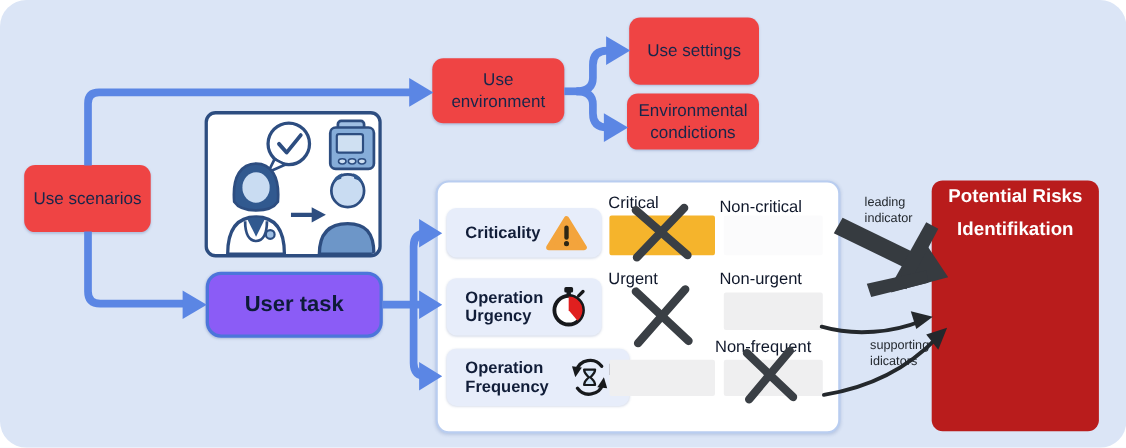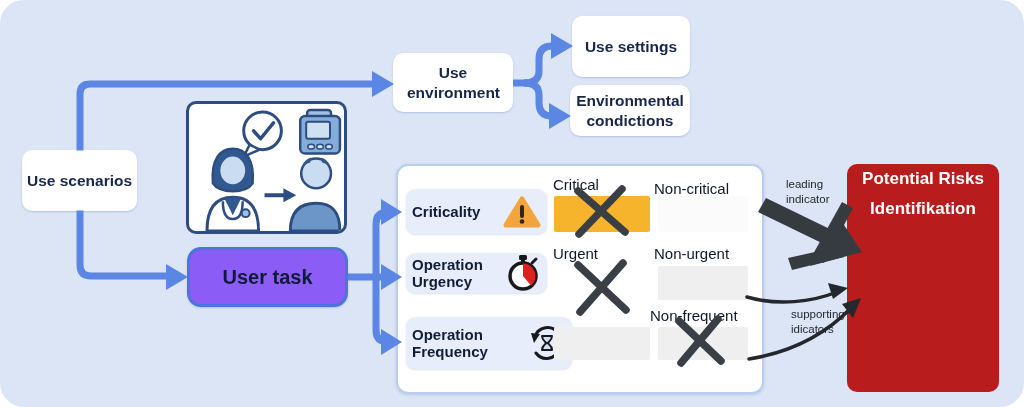--- a/index.html
+++ b/index.html
@@ -2,23 +2,23 @@
 <html><head>
 <meta charset="utf-8">
 <style>
   html,body{margin:0;padding:0;background:#ffffff;}
   .canvas{
     position:relative;width:1024px;height:407px;background:#dbe5f6;
     border-radius:24px;overflow:hidden;
     font-family:"Liberation Sans", sans-serif;
   }
   .node{
-    position:absolute;background:#ffffff;border-radius:10px;
+    position:absolute;background:#ef4444;border-radius:10px;
     display:flex;align-items:center;justify-content:center;text-align:center;
-    color:#17264a;font-size:15.5px;font-weight:700;z-index:2;
+    color:#17264a;font-size:15.5px;font-weight:400;z-index:2;
     box-shadow:0 1px 2px rgba(60,90,150,.25);
   }
   .node .wrap{display:block;line-height:1.25;}
   #use-scenarios{left:22px;top:150px;width:115px;height:61px;}
   #use-environment{left:393px;top:53px;width:120px;height:59px;}
   #use-environment .wrap{width:92px;}
   #use-settings{left:572px;top:16px;width:118px;height:61px;}
   #env-conditions{left:570px;top:85px;width:120px;height:51px;}
   #env-conditions .wrap{width:108px;}
   #user-task{
@@ -31,27 +31,27 @@
     background:#ffffff;border:3px solid #2d4d80;border-radius:10px;z-index:2;
     box-sizing:border-box;overflow:hidden;
   }
   .panel{
     position:absolute;left:396px;top:164px;width:368px;height:230px;
     background:#ffffff;border:2px solid #b9cdf0;border-radius:12px;z-index:2;
     box-sizing:border-box;box-shadow:0 1px 3px rgba(60,90,150,.2);
   }
   .pill{
     position:absolute;background:#e7edfa;border-radius:9px;
-    display:flex;align-items:center;padding:0 6px;gap:5px;
+    display:flex;align-items:center;padding:0 17px;gap:5px;
     font-weight:bold;color:#111d38;font-size:15px;box-sizing:border-box;
     box-shadow:0 1px 2px rgba(60,90,150,.18);
   }
   .pill .lbl{flex:1;line-height:1.15;}
   #pill-criticality{left:8px;top:23px;width:141px;height:45px;}
-  #pill-urgency{left:8px;top:87px;width:141px;height:40px;justify-content:space-between;}
+  #pill-urgency{left:8px;top:87px;width:141px;height:52px;justify-content:space-between;}
   #pill-frequency{left:8px;top:151px;width:166px;height:52px;}
   .hdr{position:absolute;font-size:15px;color:#0f172a;text-align:left;}
   #hdr-critical{left:155px;top:10px;width:98px;}
   #hdr-noncritical{left:256px;top:14px;width:100px;}
   #hdr-urgent{left:155px;top:79px;width:98px;}
   #hdr-nonurgent{left:256px;top:79px;width:100px;}
   #hdr-frequent{left:155px;top:141px;width:98px;margin-top:21px;}
   #hdr-nonfrequent{left:252px;top:141px;width:108px;}
   .cell{position:absolute;border-radius:2px;}
   #cell-critical{left:156px;top:30px;width:96px;height:36px;background:#f5b42c;}

